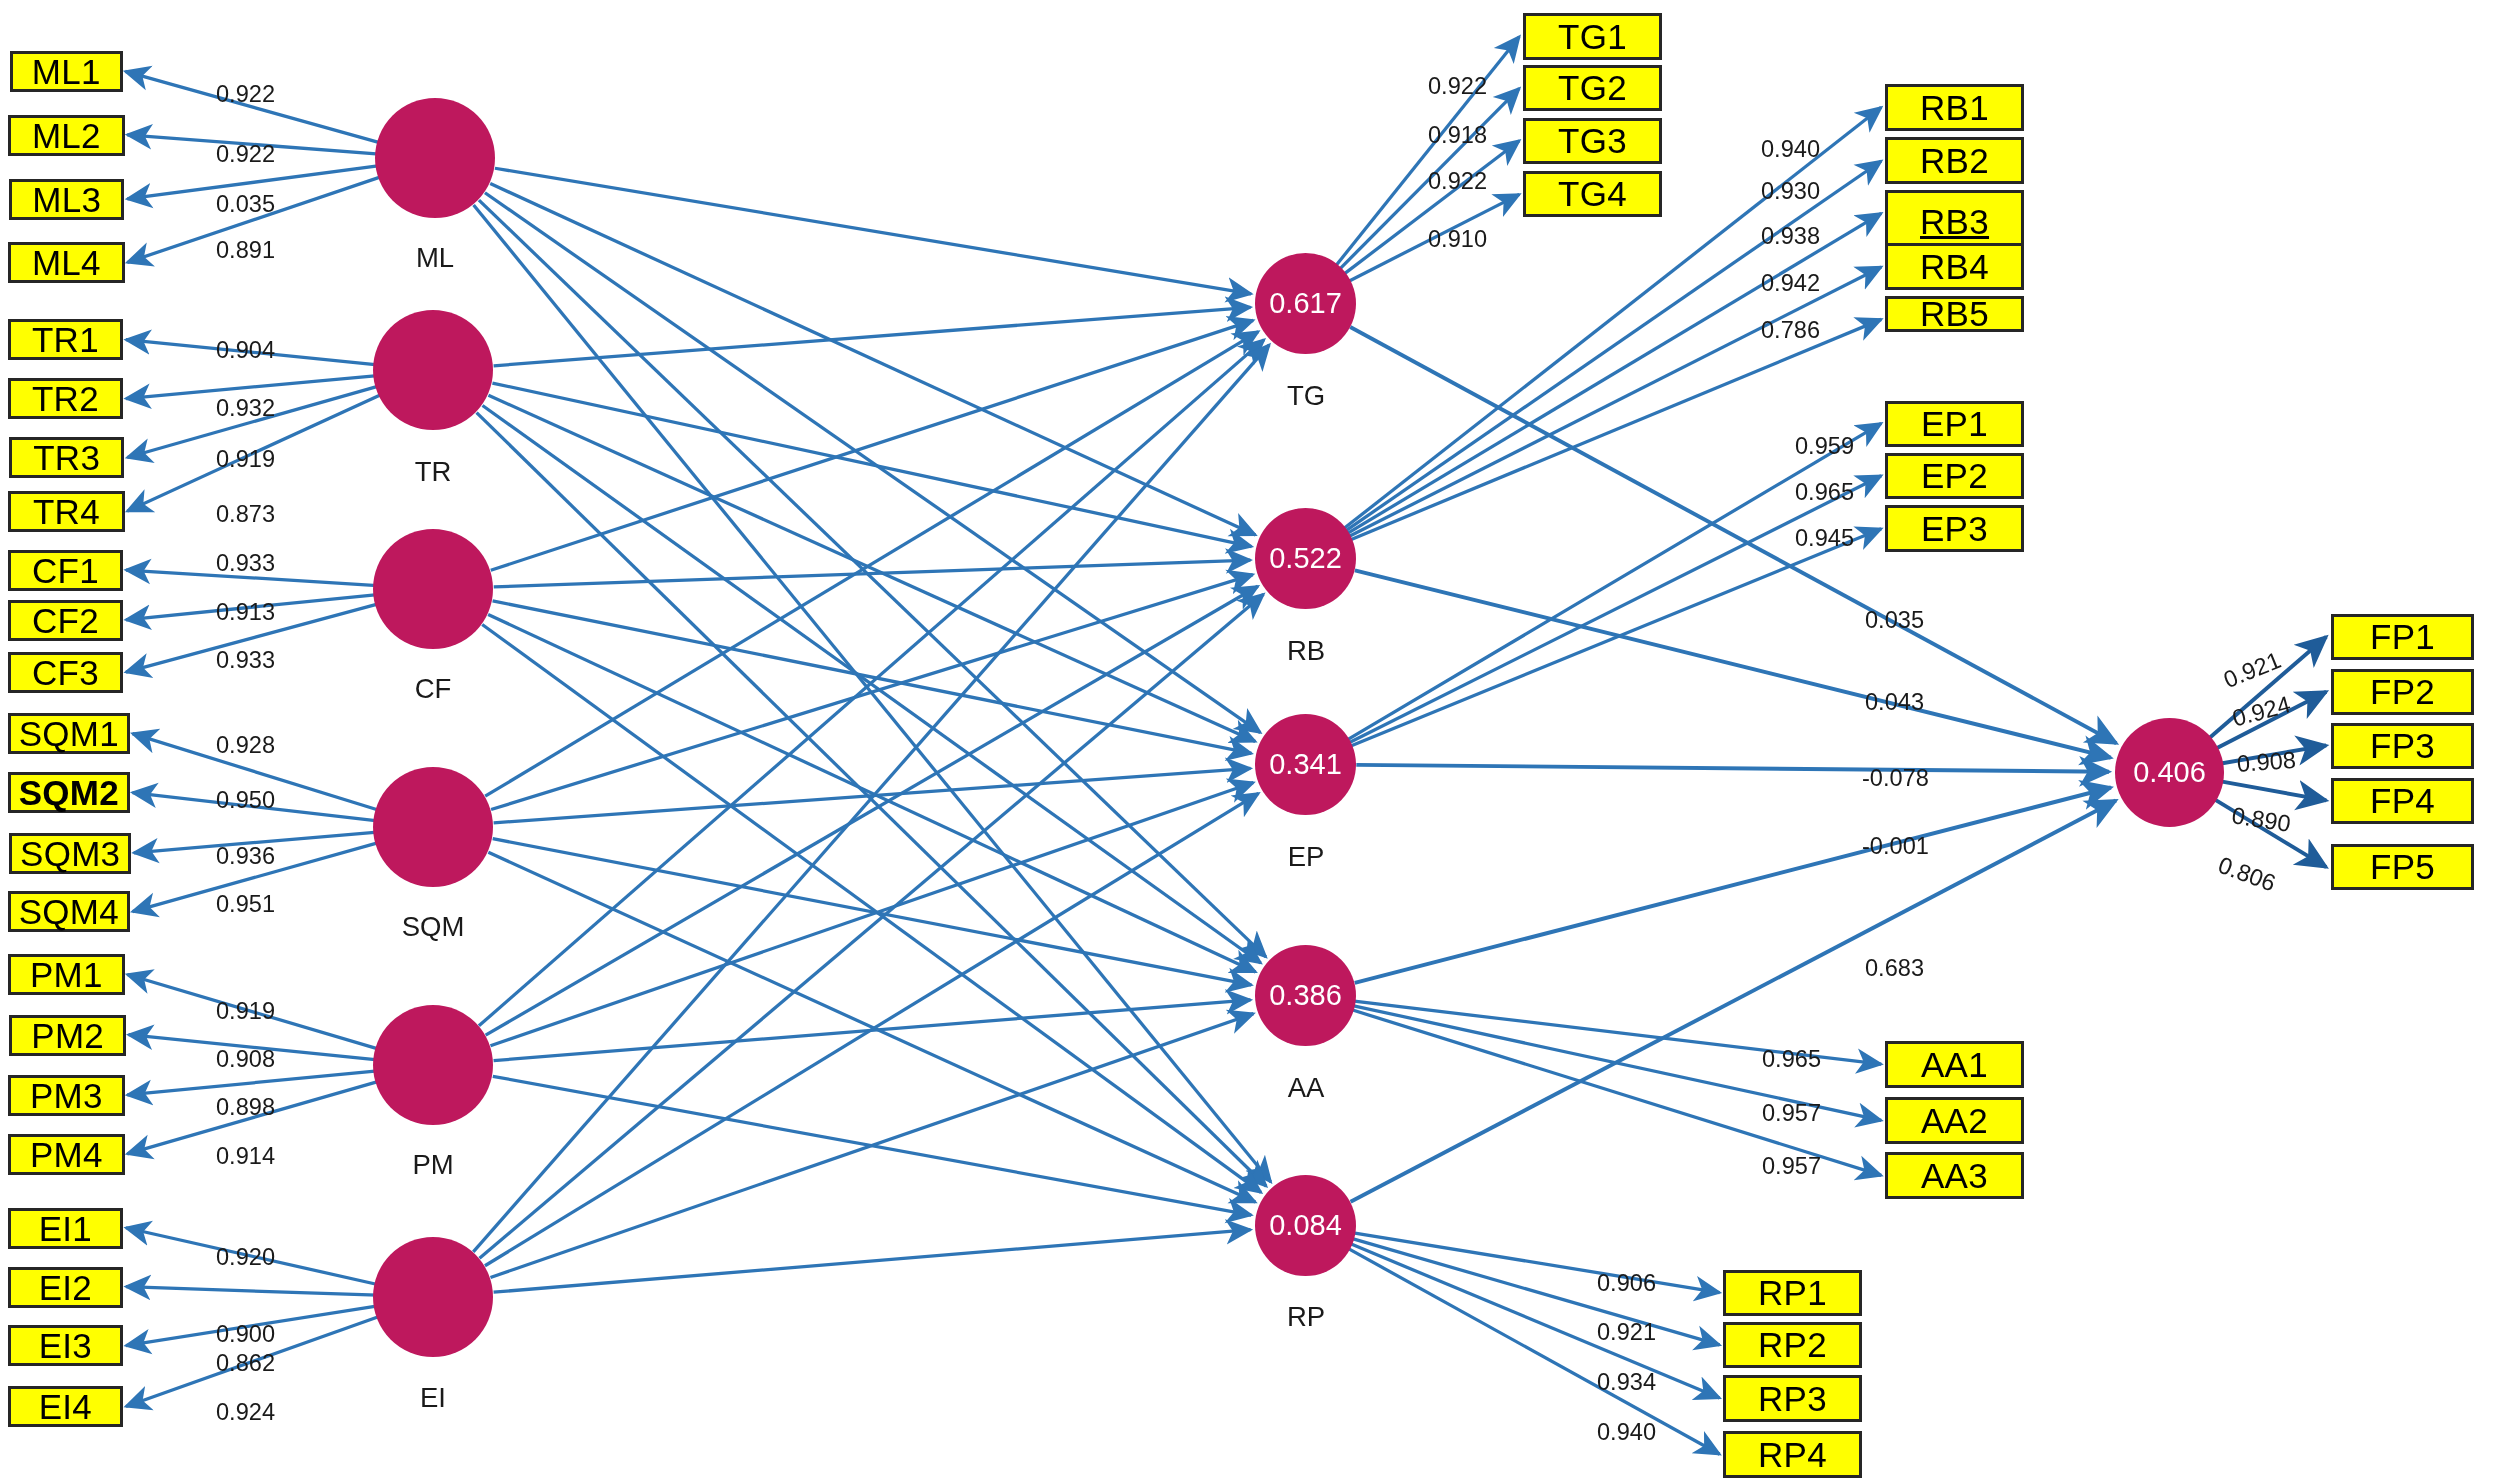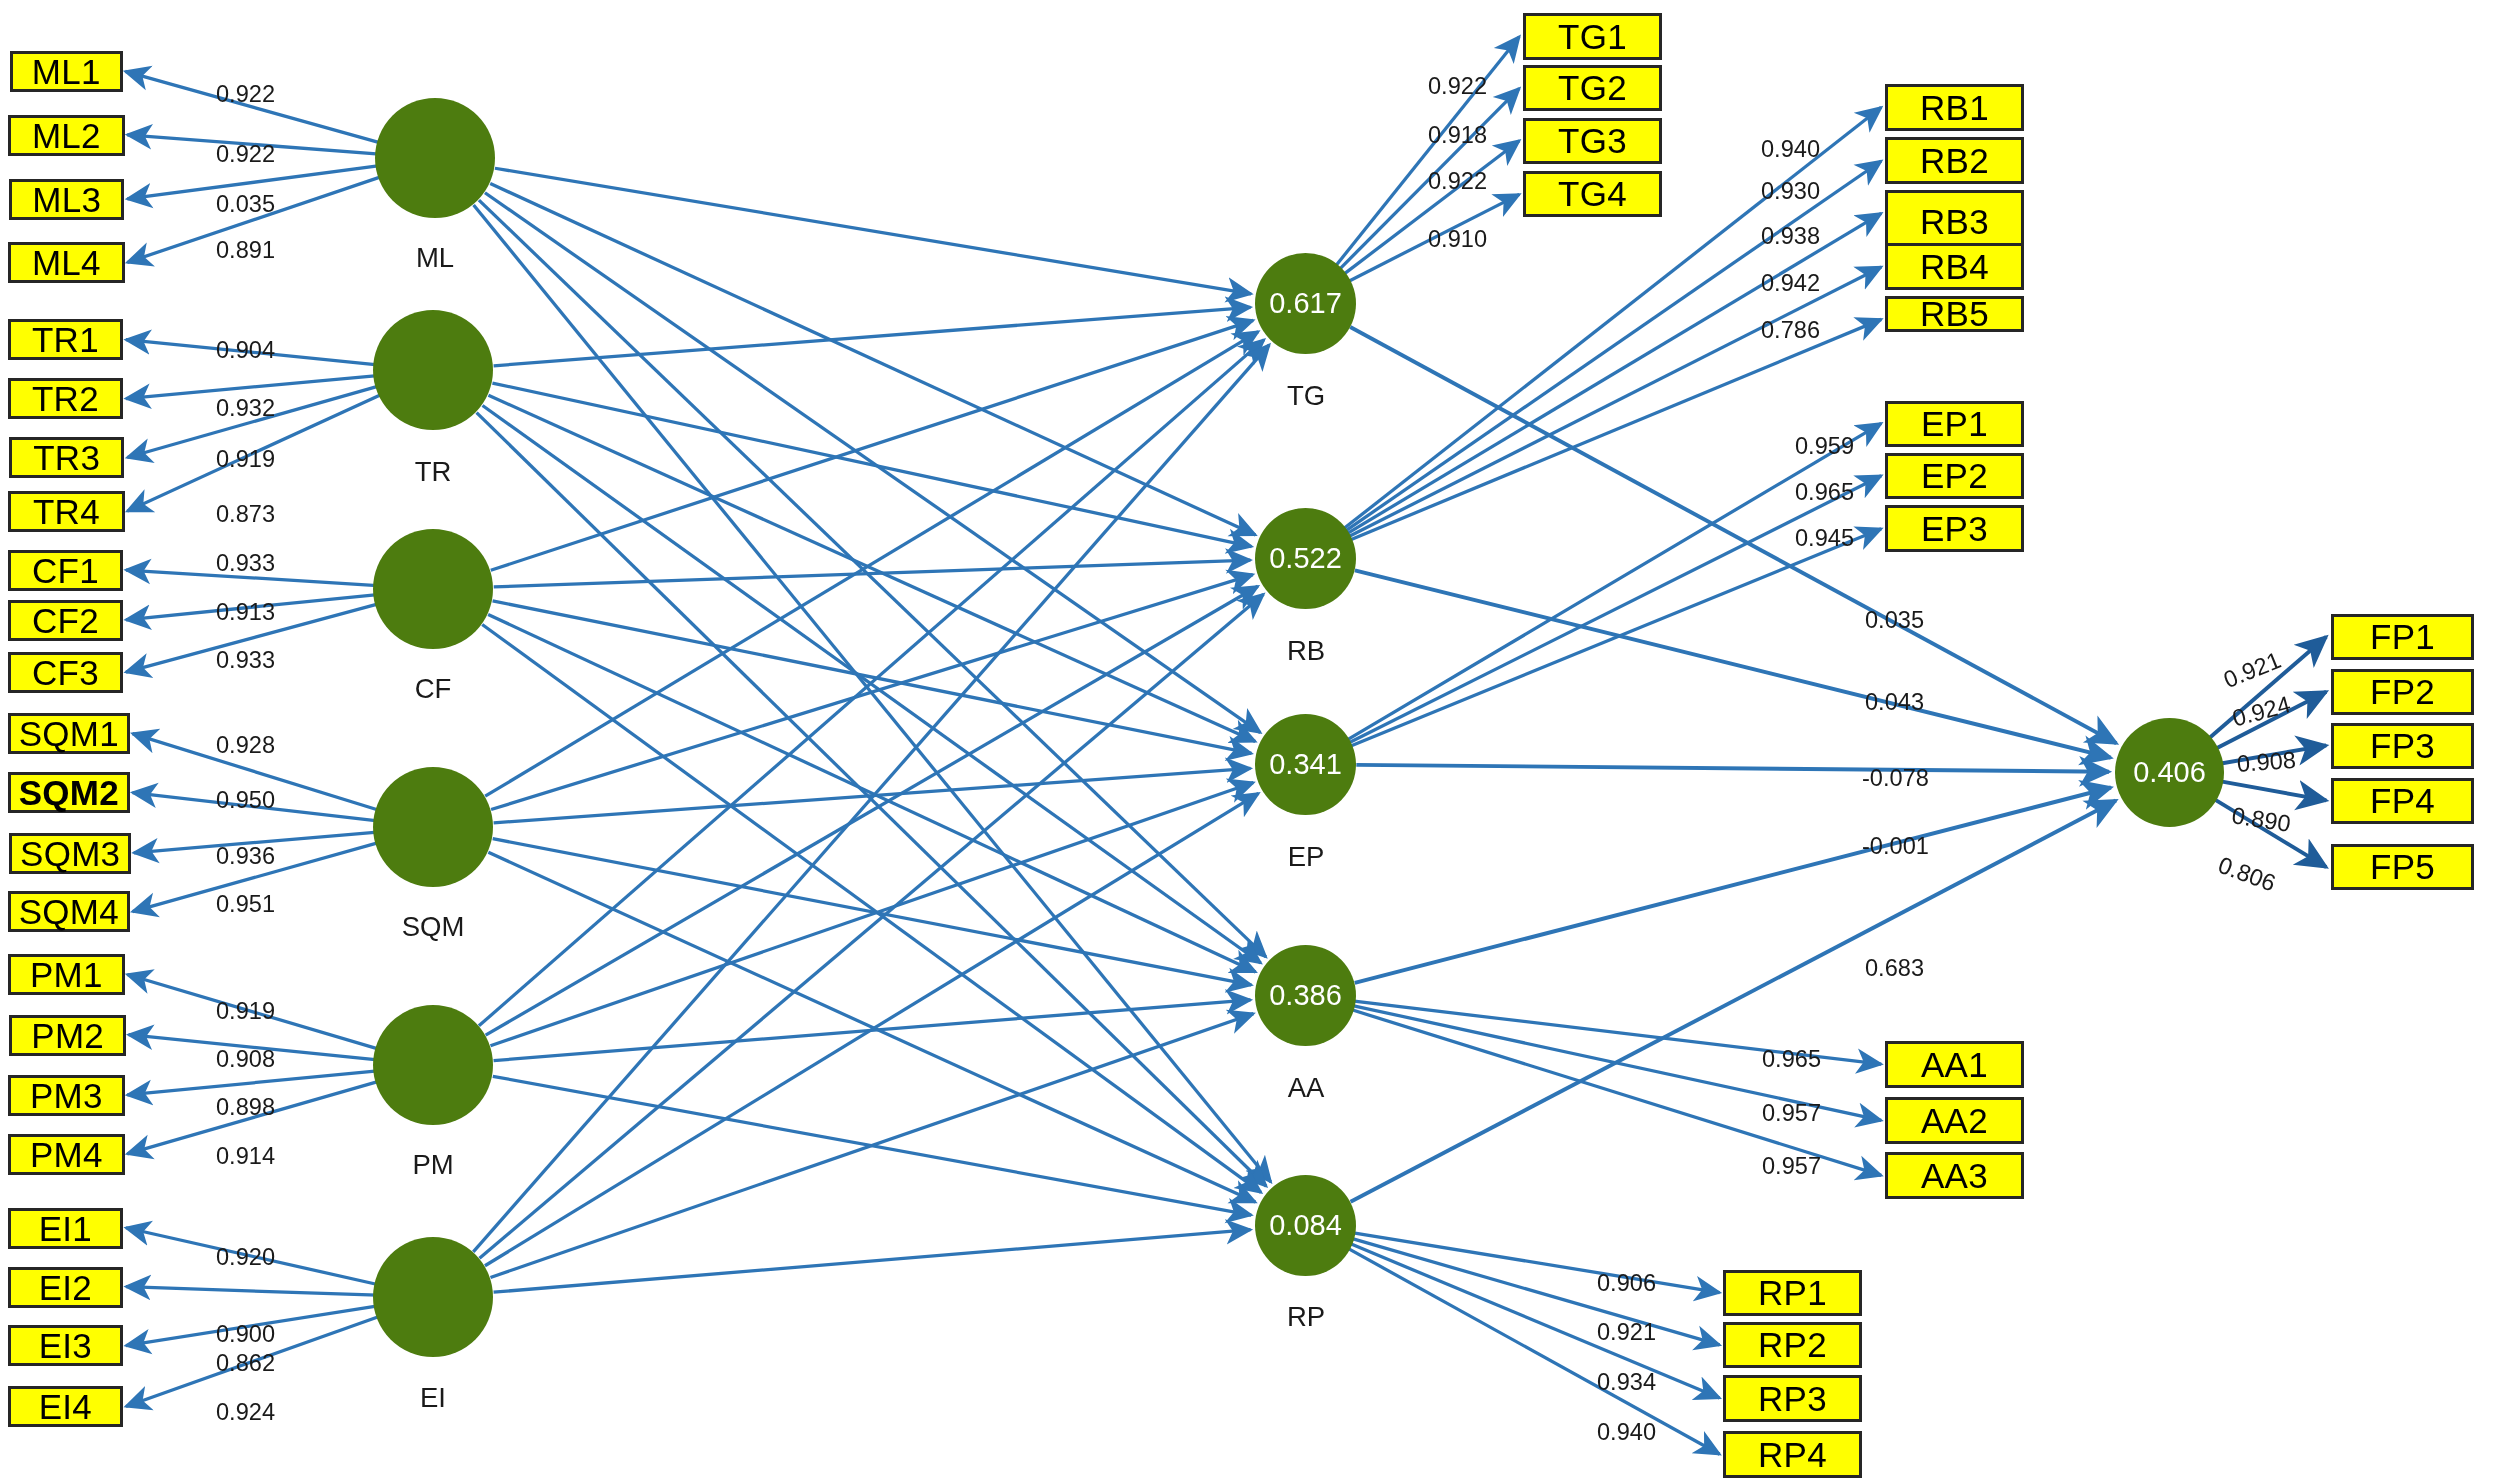--- a/index.html
+++ b/index.html
@@ -2,21 +2,21 @@
 <html style="font-size:10.5px"><head>
 <meta charset="utf-8">
 <style>
   html,body{margin:0;padding:0;background:#ffffff;}
   #stage{position:relative;width:2500px;height:1483px;background:#ffffff;overflow:hidden;
          font-family:"Liberation Sans","DejaVu Sans",sans-serif;}
   #edges{position:absolute;left:0;top:0;width:2500px;height:1483px;}
   .ind-box{position:absolute;background:#FFFF00;border:3.3px solid #262626;
            box-sizing:border-box;display:flex;align-items:center;justify-content:center;
            color:#000;font-size:35px;font-weight:400;letter-spacing:0.3px;}
-  .latent{position:absolute;border-radius:50%;background:#4d7c0f;
+  .latent{position:absolute;border-radius:50%;background:#be185d;
           display:flex;align-items:center;justify-content:center;
           color:#ffffff;font-size:29px;}
   .latent.plain{color:transparent;}
   .lat-label{position:absolute;color:#1a1a1a;font-size:27.5px;text-align:center;}
   .coef{position:absolute;color:#1a1a1a;font-size:23.6px;white-space:nowrap;}
   .coef.rot{transform-origin:left center;}
 </style>
 </head>
 <body>
 
@@ -148,21 +148,21 @@
       <div class="ind-box" style="left: 7.9px; top: 1208px; width: 115px; height: 41px;">EI1</div>
       <div class="ind-box" style="left: 7.9px; top: 1267px; width: 115px; height: 41px;">EI2</div>
       <div class="ind-box" style="left: 7.9px; top: 1325px; width: 115px; height: 41px;">EI3</div>
       <div class="ind-box" style="left: 7.9px; top: 1386px; width: 115px; height: 41px;">EI4</div>
       <div class="ind-box" style="left: 1523px; top: 13px; width: 139px; height: 47px;">TG1</div>
       <div class="ind-box" style="left: 1523px; top: 65px; width: 139px; height: 46px;">TG2</div>
       <div class="ind-box" style="left: 1523px; top: 118px; width: 139px; height: 46px;">TG3</div>
       <div class="ind-box" style="left: 1523px; top: 171px; width: 139px; height: 46px;">TG4</div>
       <div class="ind-box" style="left: 1885px; top: 84px; width: 139px; height: 47px;">RB1</div>
       <div class="ind-box" style="left: 1885px; top: 137px; width: 139px; height: 47px;">RB2</div>
-      <div class="ind-box" style="left: 1885px; top: 190px; width: 139px; height: 63px;">RB3</div>
+      <div class="ind-box" style="left: 1885px; top: 190px; width: 139px; height: 63px; text-decoration: underline;">RB3</div>
       <div class="ind-box" style="left: 1885px; top: 243px; width: 139px; height: 47px;">RB4</div>
       <div class="ind-box" style="left: 1885px; top: 296px; width: 139px; height: 36px;">RB5</div>
       <div class="ind-box" style="left: 1885px; top: 401px; width: 139px; height: 46px;">EP1</div>
       <div class="ind-box" style="left: 1885px; top: 453px; width: 139px; height: 46px;">EP2</div>
       <div class="ind-box" style="left: 1885px; top: 505px; width: 139px; height: 47px;">EP3</div>
       <div class="ind-box" style="left: 1885px; top: 1041px; width: 139px; height: 47px;">AA1</div>
       <div class="ind-box" style="left: 1885px; top: 1097px; width: 139px; height: 47px;">AA2</div>
       <div class="ind-box" style="left: 1885px; top: 1152px; width: 139px; height: 47px;">AA3</div>
       <div class="ind-box" style="left: 1723px; top: 1270px; width: 139px; height: 46px;">RP1</div>
       <div class="ind-box" style="left: 1723px; top: 1322px; width: 139px; height: 46px;">RP2</div>

